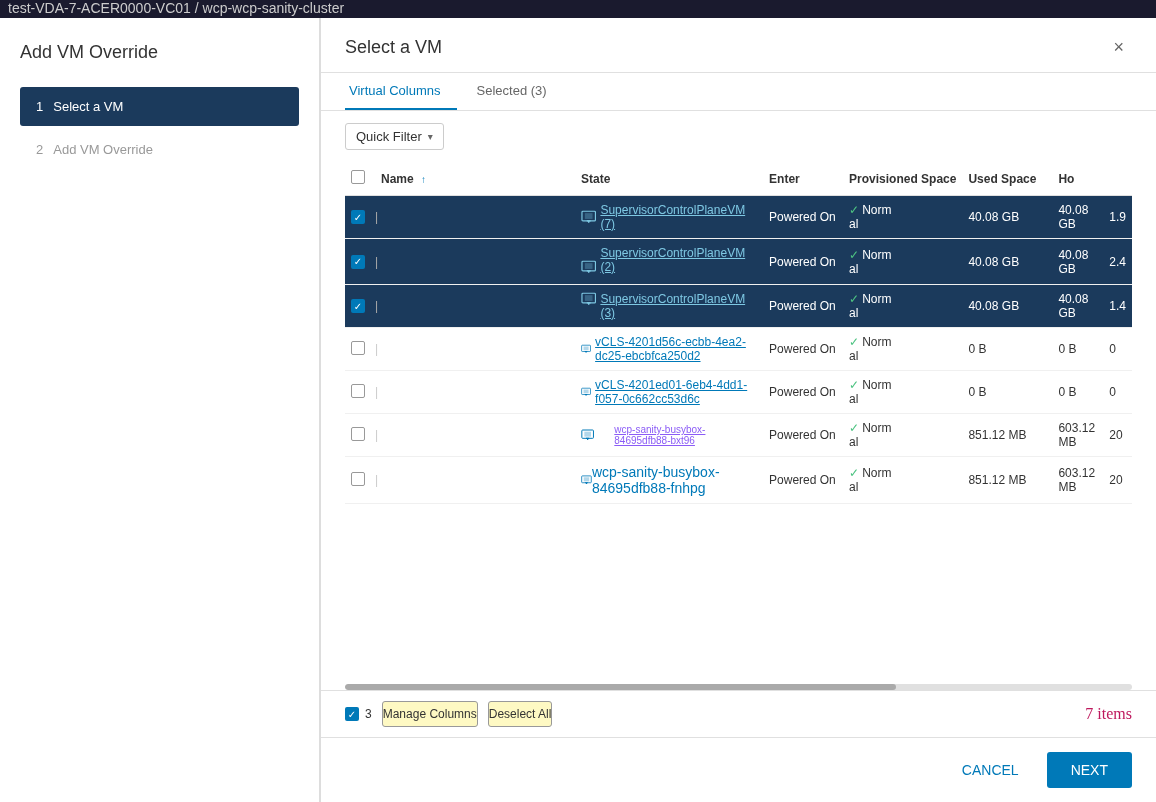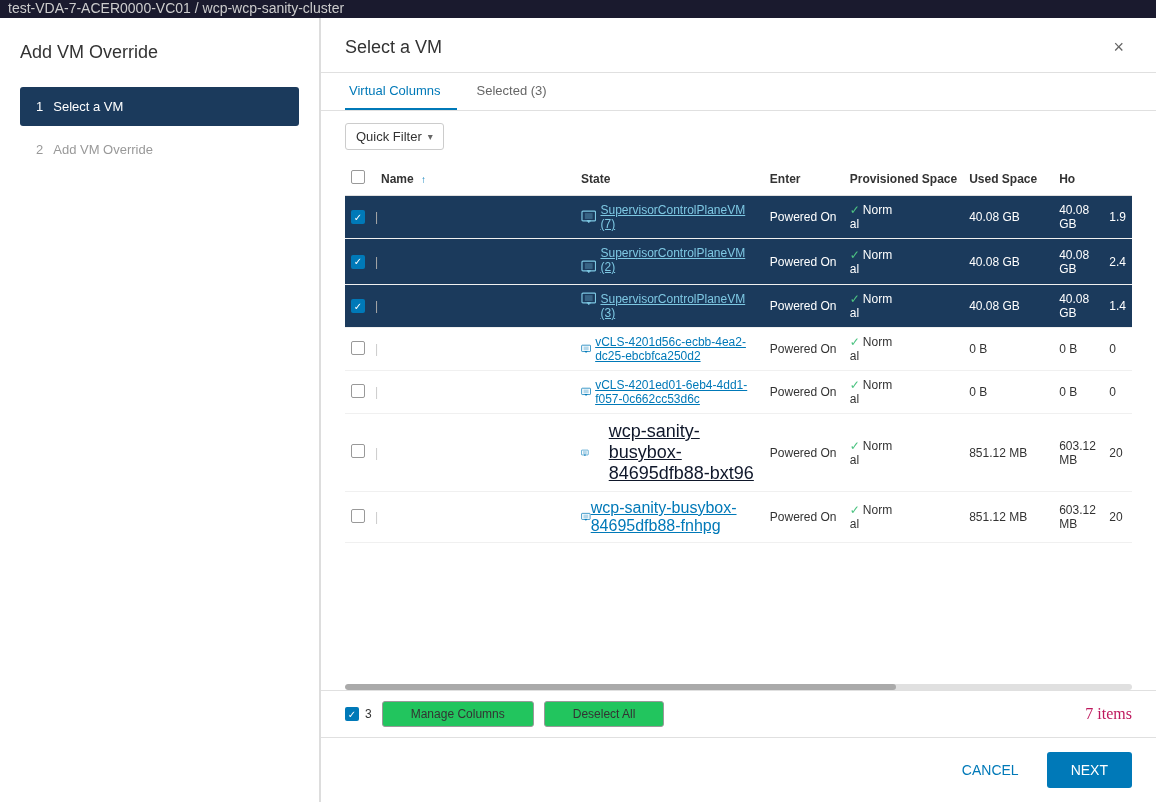--- a/index.html
+++ b/index.html
@@ -257,24 +257,24 @@
     .footer-checkbox-area {
       display: flex;
       align-items: center;
       gap: 6px;
     }
     .count-badge {
       font-size: 12px;
       color: #333;
     }
     .manage-cols-btn, .deselect-btn {
-      padding: 5px 28px;
+      padding: 5px 0;
       border: 1px solid #999;
       border-radius: 3px;
-      background: #22c55e;
+      background: #fef9c3;
       cursor: pointer;
       font-size: 12px;
       color: #333;
     }
     .items-count {
       font-size: 16px;
       color: #be185d;
       font-family: Liberation Serif, serif;
     }
     
@@ -471,39 +471,39 @@
               <tr>
                 <td class="checkbox-cell"><span class="cb-unchecked"></span></td>
                 <td style="width: 8px; color: rgb(204, 204, 204); padding: 7px 0px;">|</td>
                 <td><a style="display: inline-flex; align-items: center; cursor: pointer;">
                     <svg width="16" height="14" viewBox="0 0 16 14" fill="none" xmlns="http://www.w3.org/2000/svg">
       <rect x="1" y="1" width="14" height="10" rx="1" stroke="#0079b8" stroke-width="1.2" fill="none"></rect>
       <rect x="4" y="3" width="8" height="6" fill="#0079b8" opacity="0.3"></rect>
       <line x1="6" y1="11" x2="10" y2="11" stroke="#0079b8" stroke-width="1.5"></line>
       <line x1="8" y1="11" x2="8" y2="13" stroke="#0079b8" stroke-width="1.5"></line>
     </svg>
-                    <span style="margin-left:20px;color:#0f172a;text-decoration:underline;font-size:18px;">wcp-sanity-busybox-84695dfb88-bxt96</span>
+                    <span style="margin-left:20px;color:#8b5cf6;text-decoration:underline;font-size:10px;">wcp-sanity-busybox-84695dfb88-bxt96</span>
                   </a></td>
                 <td style="font-size: 12px;">Powered On</td>
                 <td style="font-size: 12px;"><span style="color:#4dc382;margin-right:3px;">✓</span><span>Norm<br>al</span></td>
                 <td style="font-size: 12px;">851.12 MB</td>
                 <td style="font-size: 12px;">603.12 MB</td>
                 <td style="font-size: 12px;">20</td>
               </tr>
               <tr>
                 <td class="checkbox-cell"><span class="cb-unchecked"></span></td>
                 <td style="width: 8px; color: rgb(204, 204, 204); padding: 7px 0px;">|</td>
                 <td><a style="display: inline-flex; align-items: center; cursor: pointer;">
                     <svg width="16" height="14" viewBox="0 0 16 14" fill="none" xmlns="http://www.w3.org/2000/svg">
       <rect x="1" y="1" width="14" height="10" rx="1" stroke="#0079b8" stroke-width="1.2" fill="none"></rect>
       <rect x="4" y="3" width="8" height="6" fill="#0079b8" opacity="0.3"></rect>
       <line x1="6" y1="11" x2="10" y2="11" stroke="#0079b8" stroke-width="1.5"></line>
       <line x1="8" y1="11" x2="8" y2="13" stroke="#0079b8" stroke-width="1.5"></line>
     </svg>
-                    <span style="margin-left:0;color:#0079b8;text-decoration:underline;font-size:16px;">wcp-sanity-busybox-84695dfb88-fnhpg</span>
+                    <span style="margin-left:0;color:#0079b8;font-size:14px;">wcp-sanity-busybox-84695dfb88-fnhpg</span>
                   </a></td>
                 <td style="font-size: 12px;">Powered On</td>
                 <td style="font-size: 12px;"><span style="color:#4dc382;margin-right:3px;">✓</span><span>Norm<br>al</span></td>
                 <td style="font-size: 12px;">851.12 MB</td>
                 <td style="font-size: 12px;">603.12 MB</td>
                 <td style="font-size: 12px;">20</td>
               </tr>
             </tbody>
         </table>
       </div>

